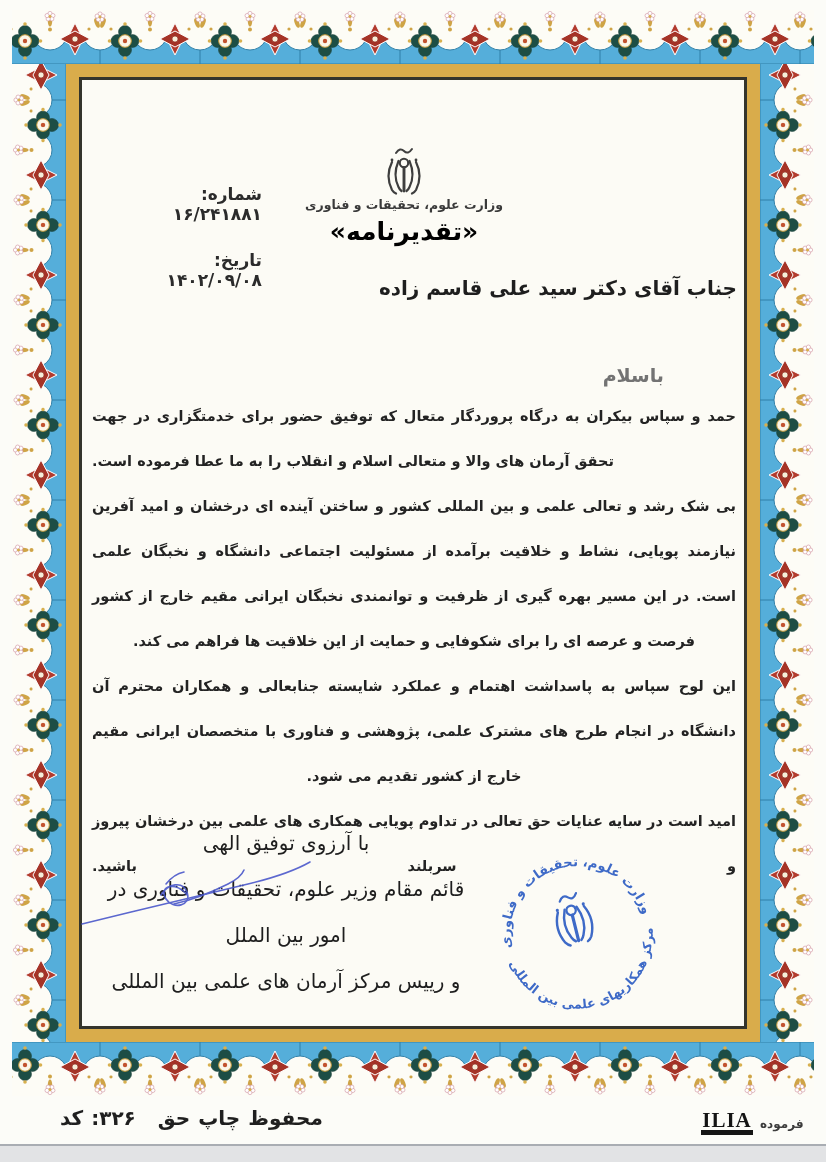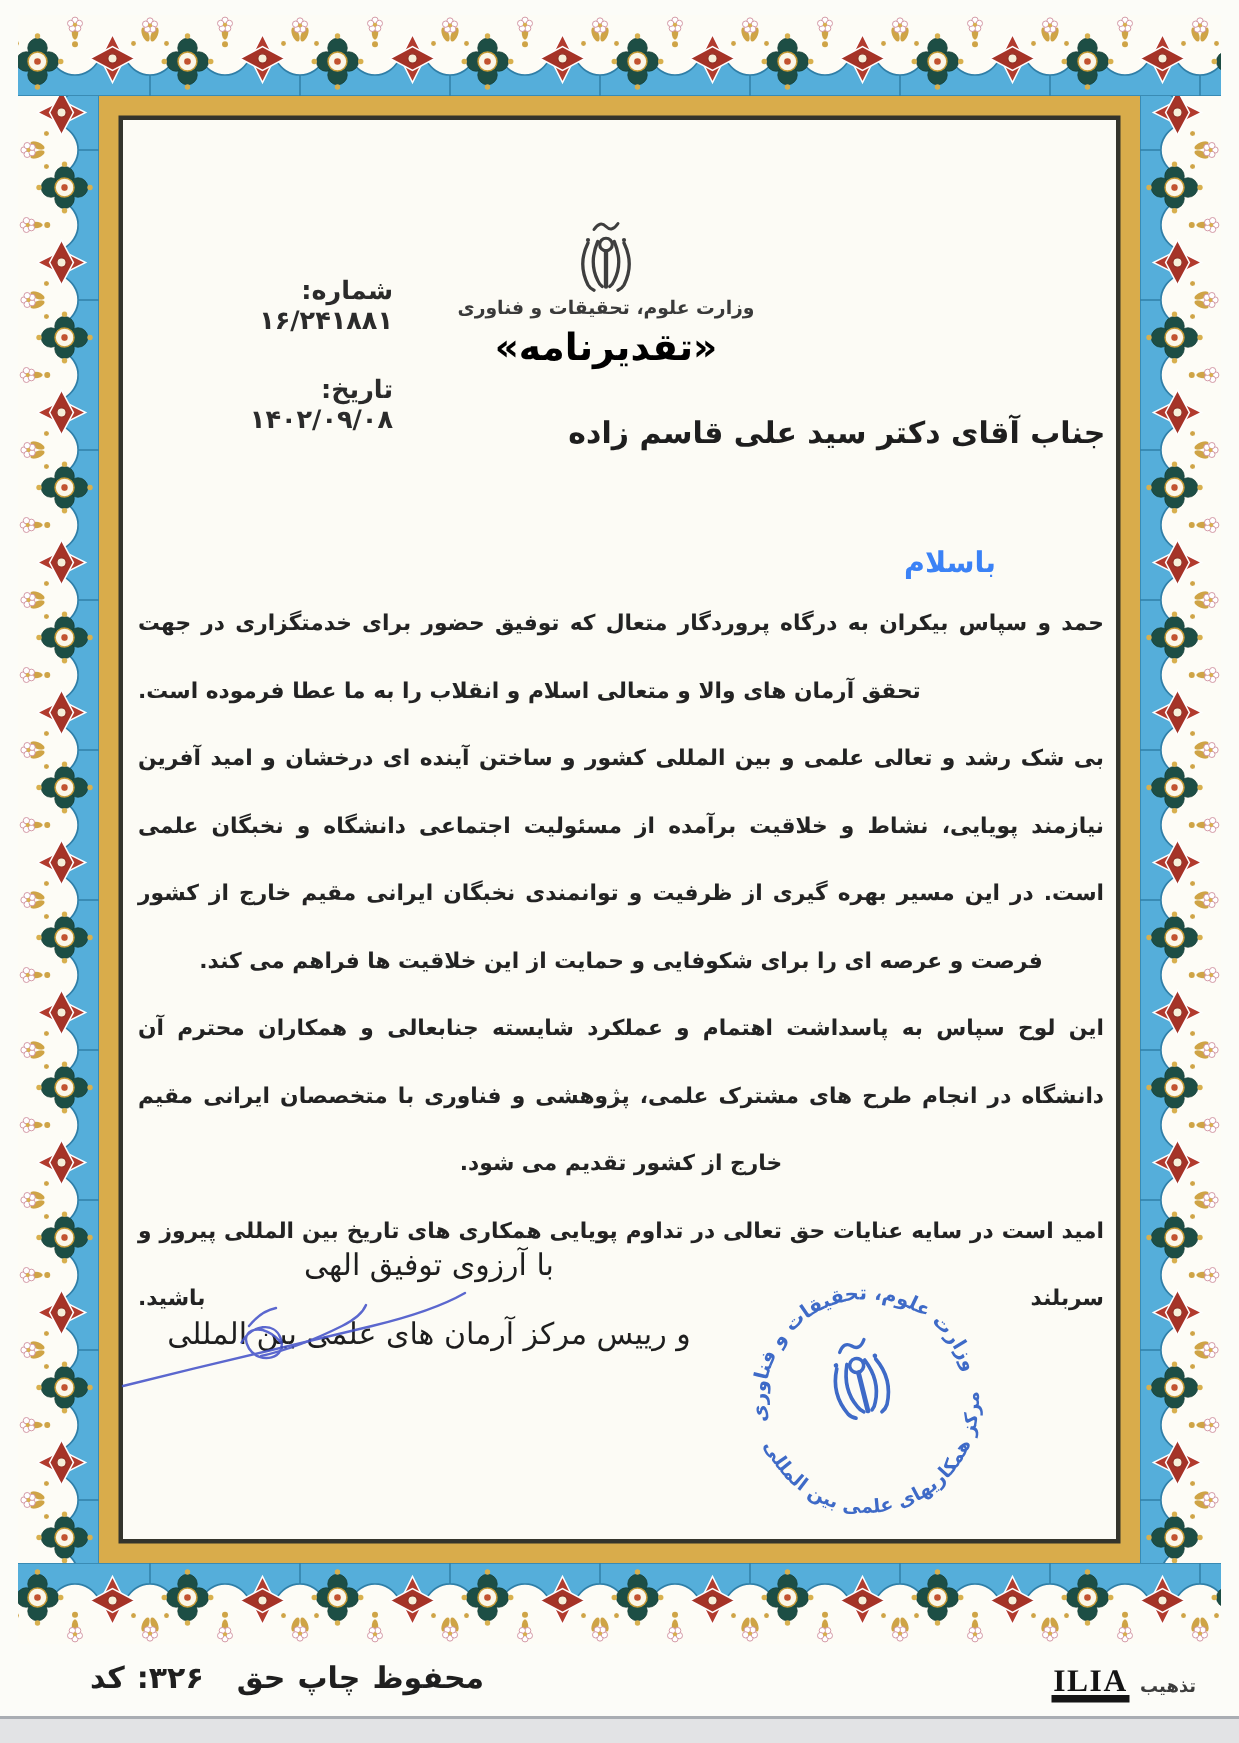--- a/index.html
+++ b/index.html
@@ -9,21 +9,21 @@
   }
   .abs{position:absolute;}
   .rtl{direction:rtl;}
   
   .ministry{left:296px; top:197px; width:216px; font-size:12.5px; font-weight:700; color:#3a3a3a; text-align:center;}
   .doc-title{left:296px; top:217px; width:216px; font-size:25px; font-weight:700; color:#000000; text-align:center;}
   .meta{left:126px; top:184px; width:136px; font-size:17px; font-weight:700; color:#2b2b2b; text-align:right;}
   .meta .row2{margin-top:26px;}
   
   .recipient{right:89px; top:266px; font-size:20px; font-weight:700; line-height:45px; text-align:right; color:#1e1e1e;}
-  .salutation{right:162px; top:364px; font-size:19px; font-weight:700; color:#3b82f6;}
+  .salutation{right:162px; top:364px; font-size:19px; font-weight:700; color:#737373;}
   
   .body-text{left:92px; top:394px; width:644px; font-size:14.5px; font-weight:700; line-height:45px; color:#232323;}
   .body-text p{margin:0; text-align:justify;}
   .p-last-left{text-align-last:left;}
   .p-last-center{text-align-last:center;}
   .p-last-justify{text-align-last:justify;}
   
   .sig-block{left:96px; top:820px; width:380px; font-size:20px; font-weight:400; line-height:46px; text-align:center; color:#1e1e1e;}
   .scrawl{left:78px; top:844px; z-index:5;}
   .stamp{left:486px; top:842px; transform:rotate(-14deg); opacity:0.92; z-index:4;}
@@ -142,25 +142,26 @@
 
   <div class="abs rtl recipient">
     <div>جناب آقای دکتر سید علی قاسم زاده</div>
   </div>
   <div class="abs rtl salutation">باسلام</div>
 
   <div class="abs rtl body-text">
     <p class="p-last-left">حمد و سپاس بیکران به درگاه پروردگار متعال که توفیق حضور برای خدمتگزاری در جهت تحقق آرمان های والا و متعالی اسلام و انقلاب را به ما عطا فرموده است.</p>
     <p class="p-last-center">بی شک رشد و تعالی علمی و بین المللی کشور و ساختن آینده ای درخشان و امید آفرین نیازمند پویایی، نشاط و خلاقیت برآمده از مسئولیت اجتماعی دانشگاه و نخبگان علمی است. در این مسیر بهره گیری از ظرفیت و توانمندی نخبگان ایرانی مقیم خارج از کشور فرصت و عرصه ای را برای شکوفایی و حمایت از این خلاقیت ها فراهم می کند.</p>
     <p class="p-last-center">این لوح سپاس به پاسداشت اهتمام و عملکرد شایسته جنابعالی و همکاران محترم آن دانشگاه در انجام طرح های مشترک علمی، پژوهشی و فناوری با متخصصان ایرانی مقیم خارج از کشور تقدیم می شود.</p>
-    <p class="p-last-justify">امید است در سایه عنایات حق تعالی در تداوم پویایی همکاری های تاریخ بین المللی پیروز و سربلند باشید.</p>
+    <p class="p-last-justify">امید است در سایه عنایات حق تعالی در تداوم پویایی همکاری های علمی بین درخشان پیروز و سربلند باشید.</p>
   </div>
 
   <div class="abs rtl sig-block">
     <div>با آرزوی توفیق الهی</div>
+    <div>قائم مقام وزیر علوم، تحقیقات و فناوری در امور بین الملل</div>
     <div>و رییس مرکز آرمان های علمی بین المللی</div>
   </div>
 
   <svg class="abs scrawl" width="250" height="92" viewBox="0 0 250 92">
     <g stroke="#4553c9" stroke-width="1.6" fill="none" stroke-linecap="round" opacity="0.88">
       <path d="M4,80 C60,66 120,52 170,40 C195,34 218,26 232,18"></path>
       <path d="M110,52 c-12,-16 -30,-10 -22,3 c7,11 26,7 21,-7 c-4,-11 -19,-9 -26,3"></path>
       <path d="M96,60 c18,-4 38,-12 54,-20 c8,-4 14,-9 16,-14"></path>
       <path d="M88,40 q8,-10 18,-12"></path>
     </g>
@@ -187,18 +188,18 @@
     <span class="num">:۳۲۶</span>
     <span>حق</span>
     <span>چاپ</span>
     <span>محفوظ</span>
   </div>
 
   <div class="abs ilia">
     <div class="word">ILIA</div>
     <div class="bar"></div>
   </div>
-  <div class="abs rtl tazhib">تذهیب</div>
+  <div class="abs rtl tazhib">فرموده</div>
 
   <div class="abs bottom-rule"></div>
   <div class="abs bottom-strip"></div>
 
 </div>
 
 </body></html>

